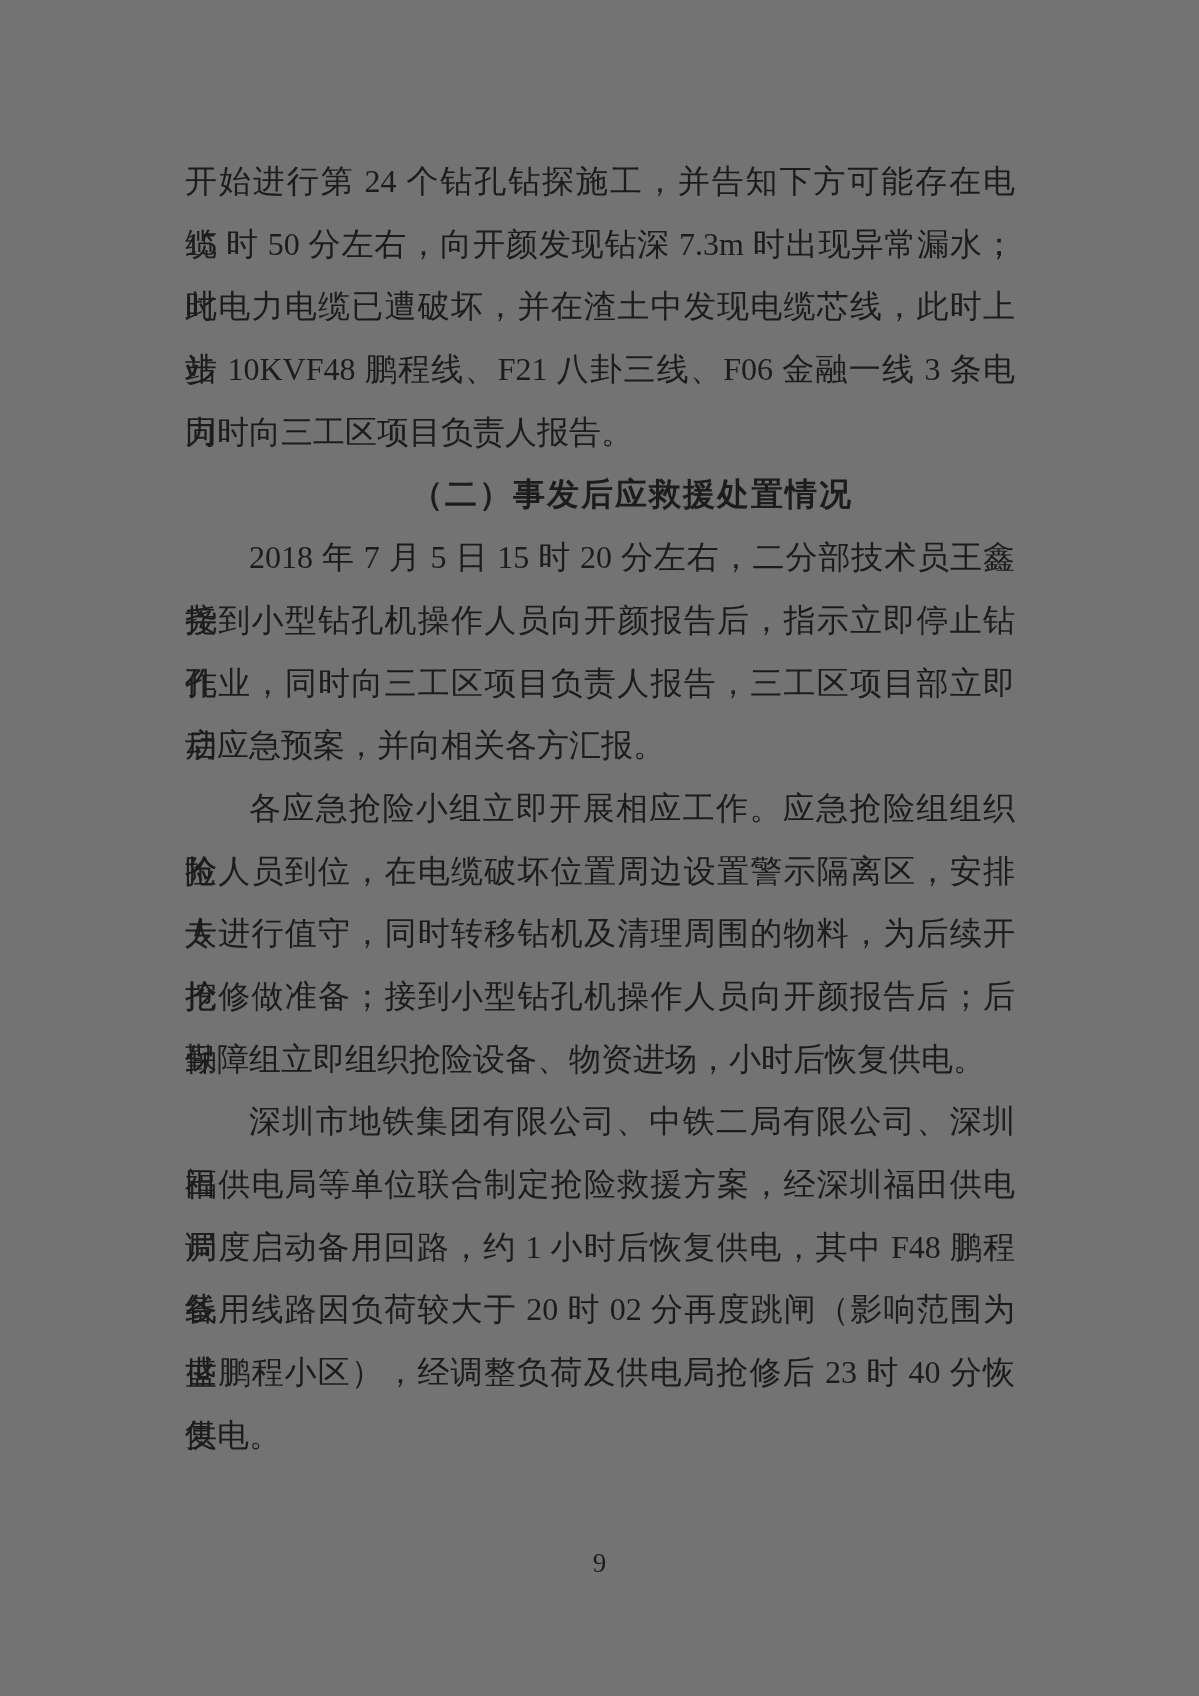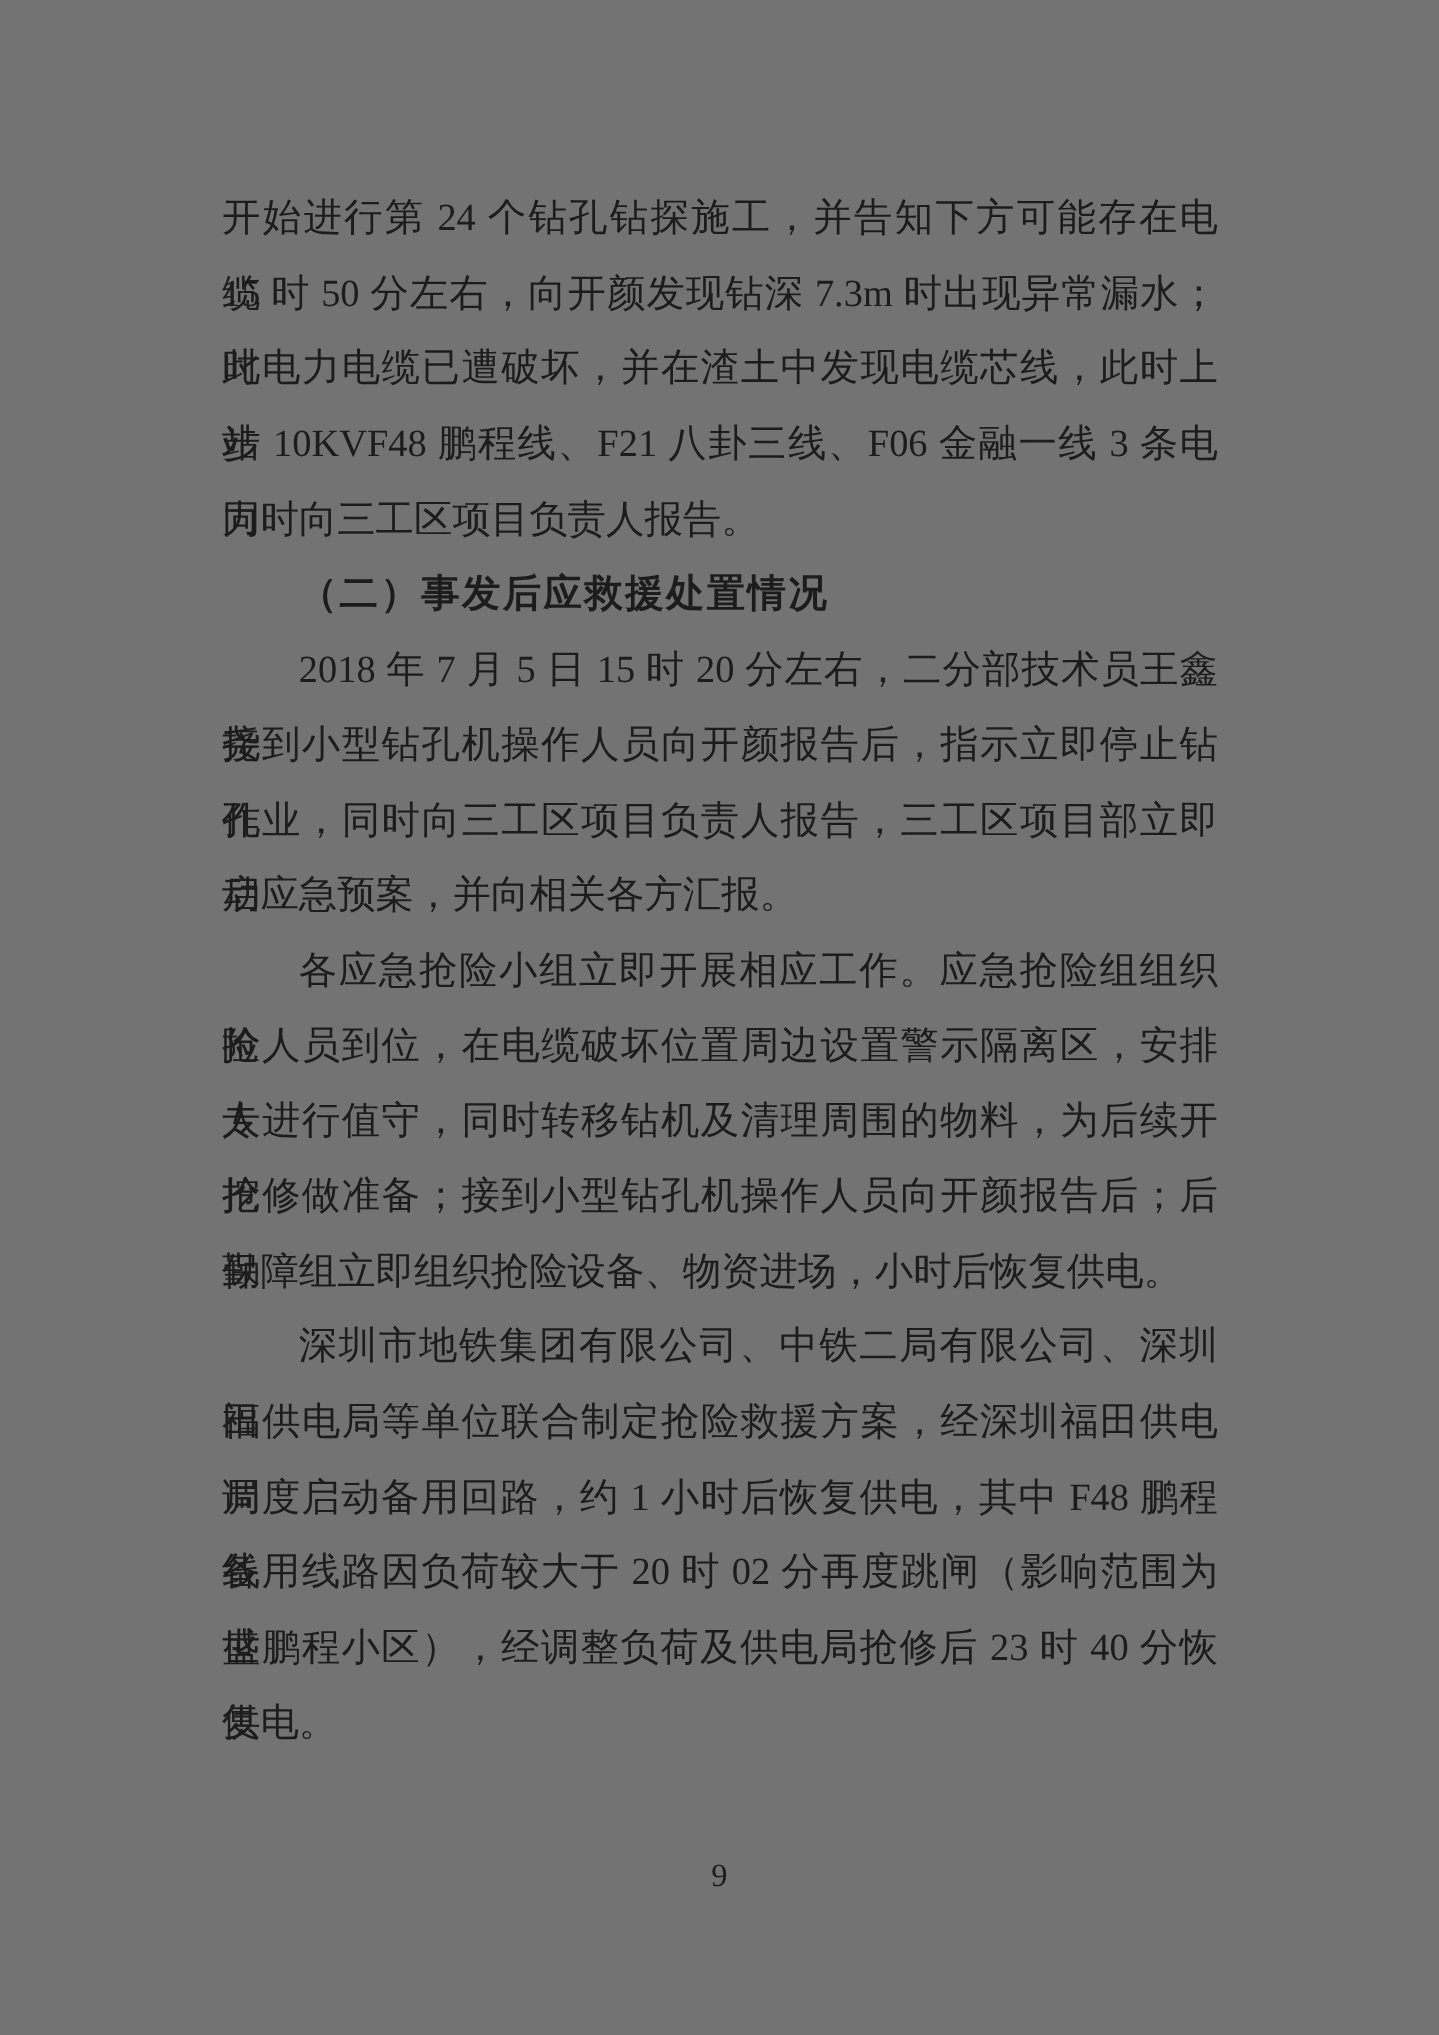--- a/index.html
+++ b/index.html
@@ -34,20 +34,21 @@
     white-space: normal;
     text-align: justify;
     text-align-last: justify;
   }
   .line.indent {
     text-indent: 64px;
   }
   .line.bold {
     font-weight: bold;
     letter-spacing: 2px;
+    text-align: center;
   }
   .footer {
     position: absolute;
     left: 0;
     top: 1545px;
     width: 1199px;
     text-align: center;
     font-size: 27px;
     line-height: 36px;
     color: #1c1c1c;

